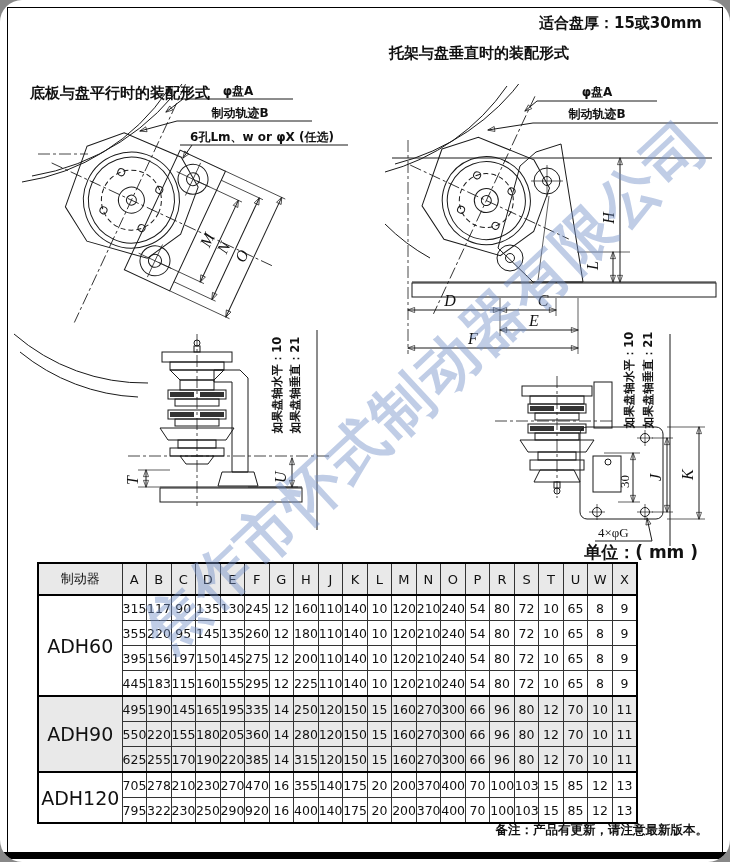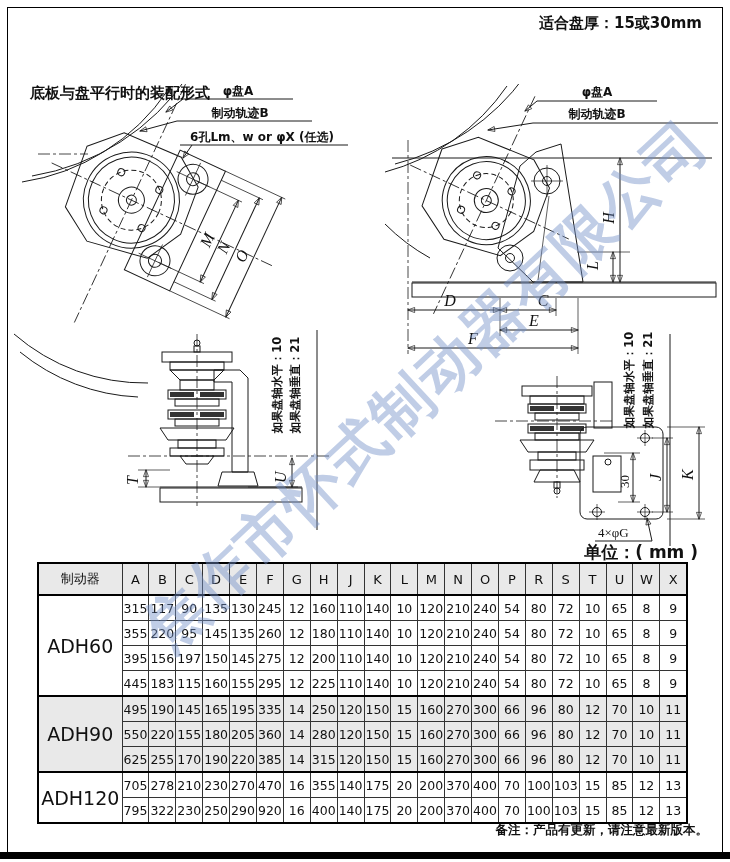--- a/index.html
+++ b/index.html
@@ -1,17 +1,17 @@
 <!DOCTYPE html>
 <html><head>
 <meta charset="utf-8">
 <style>
   html,body{margin:0;padding:0;background:#888;}
   .page{position:relative;width:730px;height:862px;background:#fff;overflow:hidden;
-        font-family:"DejaVu Sans","Liberation Sans",sans-serif;color:#111;}
+        font-family:"DejaVu Sans","Liberation Sans",sans-serif;color:#111;border-radius:22px;}
   .page-border{position:absolute;left:7px;top:7px;right:7px;bottom:6px;border:1.5px solid #000;}
   .bottom-bar{position:absolute;left:0;right:0;bottom:3px;height:7px;background:#000;}
   .top-note{position:absolute;right:28px;top:14px;font-size:15px;font-weight:bold;}
   .heading{position:absolute;font-size:15px;font-weight:bold;}
   .heading.left{left:30px;top:44px;margin-top:40px;}
   .heading.right{left:389px;top:44px;}
   .unit-note{position:absolute;right:32px;top:541px;font-size:17px;font-weight:bold;}
   .footer-note{position:absolute;right:22px;top:822px;font-size:12.5px;font-weight:bold;margin-left:15px;}
   .watermark{position:absolute;left:45px;top:350px;width:760px;height:70px;line-height:70px;
              text-align:center;font-size:60px;font-weight:bold;letter-spacing:2px;
@@ -21,37 +21,38 @@
   #drawings line,#drawings path,#drawings rect,#drawings circle,#drawings polygon,#drawings polyline{
       stroke:#1a1a1a;fill:none;stroke-width:1;}
   #drawings .cl{stroke-dasharray:12 3 3 3;stroke-width:0.8;}
   #drawings .thin{stroke-width:0.7;}
   #drawings .dark{fill:#333;stroke:none;}
   #drawings text{stroke:none;fill:#111;}
   .lbl{font:bold 12px "DejaVu Sans","Liberation Sans",sans-serif;}
   .dim{font:italic 16px "Liberation Serif",serif;}
   .dimn{font:13px "Liberation Serif",serif;}
   .note{font:bold 11.5px "DejaVu Sans","Liberation Sans",sans-serif;}
-  table.dims{position:absolute;left:37px;top:562px;width:651px;border-collapse:collapse;
+  table.dims{position:absolute;left:37px;top:562px;width:601px;border-collapse:collapse;
              table-layout:fixed;border:2px solid #000;font-size:12.5px;text-align:center;}
   table.dims th,table.dims td{border:1px solid #333;padding:0;}
   table.dims th{height:30px;background:#e9e9e9;font-weight:normal;font-size:13px;}
   table.dims td{height:24px;background:#fff;}
   table.dims td.model{font-size:19px;}
   table.dims tr.shaded td{background:#e9e9e9;}
   table.dims tr.group-start td{border-top:2px solid #000;}
 </style>
 </head>
 <body>
 
 <div class="page">
   <div class="page-border"></div>
 
   <div class="top-note">适合盘厚：15或30mm</div>
   <div class="heading left">底板与盘平行时的装配形式</div>
+  <div class="heading right">托架与盘垂直时的装配形式</div>
 
   <svg id="drawings" viewBox="0 0 730 480">
     <defs>
       <marker id="ar" viewBox="0 0 10 10" refX="9.5" refY="5" markerWidth="9" markerHeight="7" orient="auto-start-reverse" markerUnits="userSpaceOnUse">
         <path d="M0,1.4 10,5 0,8.6z" fill="#111" stroke="none"></path>
       </marker>
       <pattern id="gnd" width="8" height="8" patternUnits="userSpaceOnUse">
         <path d="M0,0 4,4 0,8 M4,0 8,4 4,8" stroke="#333" stroke-width="0.9" fill="none"></path>
       </pattern>
     </defs>

